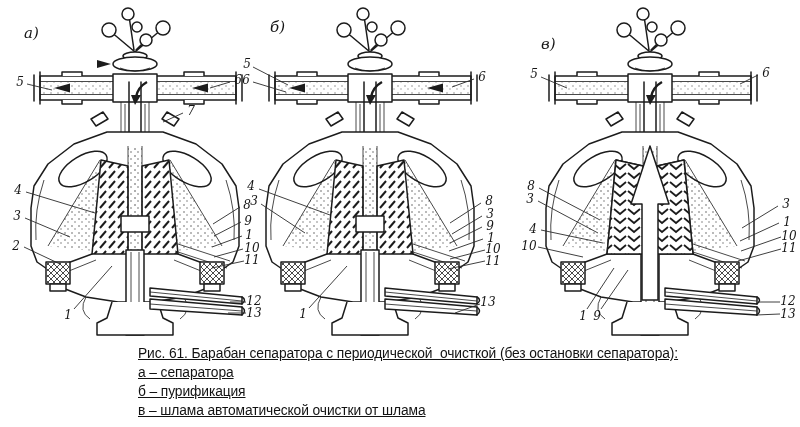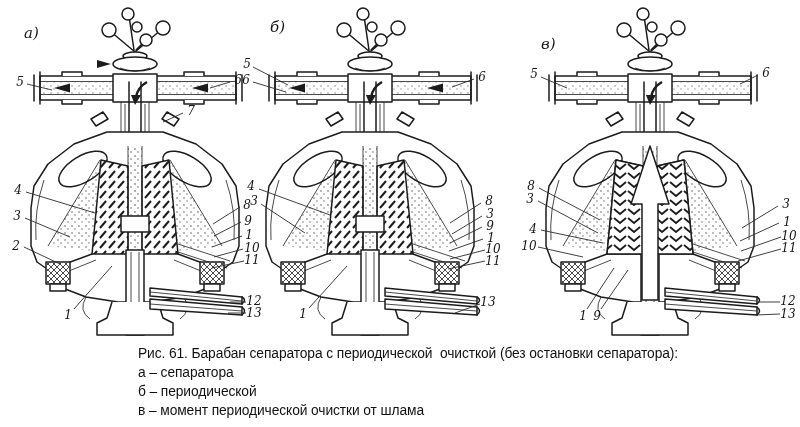--- a/index.html
+++ b/index.html
@@ -10,21 +10,21 @@
   .ln{stroke:#1c1c1c;stroke-width:1.5;fill:none;stroke-linecap:round;stroke-linejoin:round;}
   .thin{stroke:#1c1c1c;stroke-width:0.8;fill:none;}
   .fw{fill:#ffffff;stroke:#1c1c1c;stroke-width:1.5;stroke-linejoin:round;}
   .blk{fill:#1c1c1c;stroke:none;}
   .leader{stroke:#2a2a2a;stroke-width:0.9;}
   .num{font:italic 12px "DejaVu Serif",serif;fill:#161616;text-anchor:middle;dominant-baseline:middle;}
   .plabel{font:italic 15px "DejaVu Serif",serif;fill:#161616;}
   
   .caption{position:absolute;left:138px;top:344px;width:640px;
            font-size:13.8px;line-height:19px;letter-spacing:-0.1px;color:#121212;}
-  .caption div{white-space:pre;}
+  .caption div{white-space:pre;text-decoration:underline;}
 </style>
 </head>
 <body>
 
 <div class="page">
 
   <svg class="figure-svg" width="800" height="340" viewBox="0 0 800 340">
     <defs>
       <pattern id="hatch" width="9" height="10" patternUnits="userSpaceOnUse">
         <path d="M1,8 L7,1" stroke="#1c1c1c" stroke-width="2" fill="none"></path>
@@ -243,17 +243,17 @@
         <line x1="780" y1="302" x2="758" y2="302" class="leader"></line>
         <text x="788" y="301" class="num">12</text>
         <line x1="780" y1="314" x2="756" y2="315" class="leader"></line>
         <text x="788" y="314" class="num">13</text>
       </g>
   </svg>
 
   <div class="caption">
     <div>Рис. 61. Барабан сепаратора с периодической  очисткой (без остановки сепаратора):</div>
     <div>а – сепаратора</div>
-    <div>б – периодической</div>
-    <div>в – момент периодической очистки от шлама</div>
+    <div>б – пурификация</div>
+    <div>в – шлама автоматической очистки от шлама</div>
   </div>
 
 </div>
 
 </body></html>

